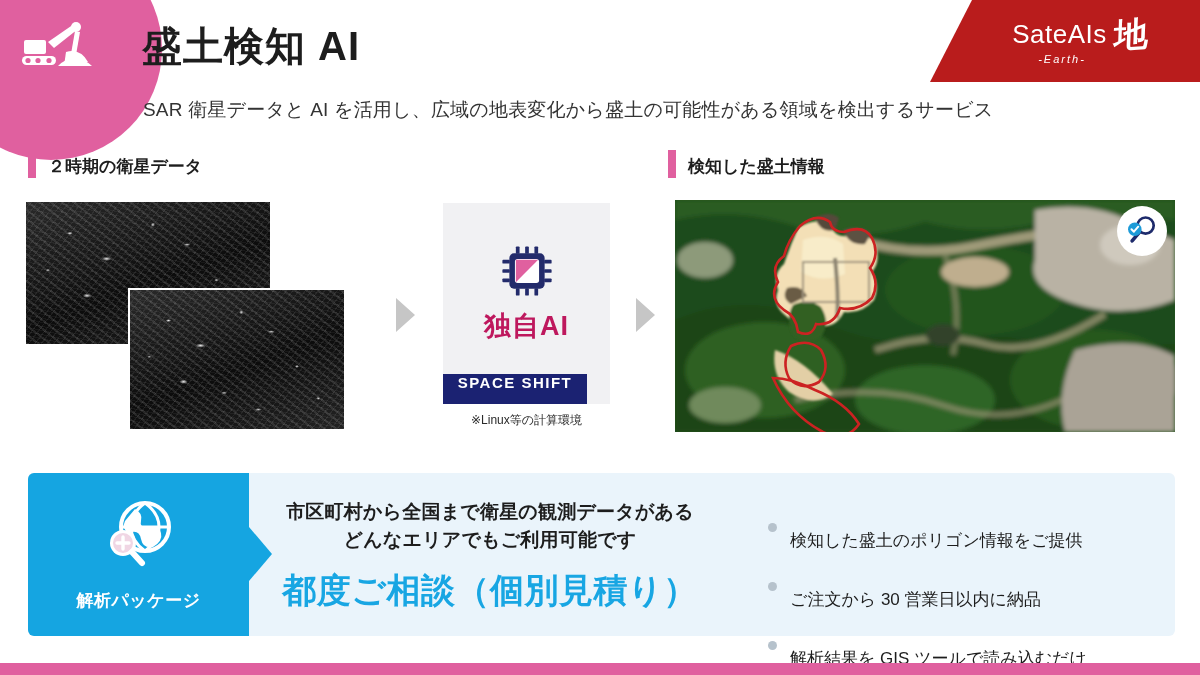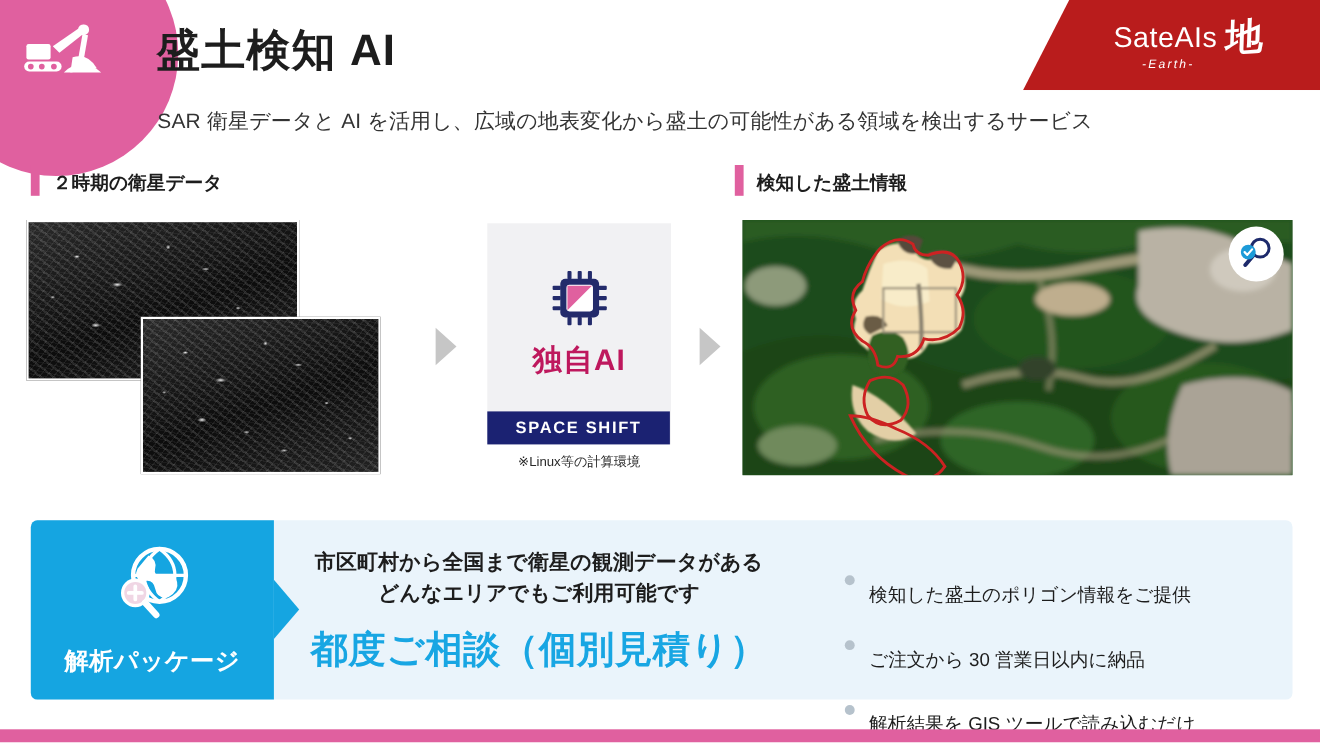--- a/index.html
+++ b/index.html
@@ -120,23 +120,23 @@
     align-items: center;
   }
   .chip-icon { margin-top: 42px; }
   .ai-label {
     margin-top: 7px;
     font-size: 27px; font-weight: 700; color: #be185d;
     letter-spacing: 1px;
   }
   .ss-bar {
     position: absolute; left: 0; bottom: 0;
-    width: 166px; height: 30px;
+    width: 144px; height: 30px;
     background: #1b2272;
-    display: flex; align-items: center; justify-content: center;
+    display: flex; align-items: flex-start; justify-content: center;
   }
   .ss-text {
     color: #ffffff; font-size: 15px; font-weight: 700;
     letter-spacing: 1.5px;
   }
   .ai-caption {
     position: absolute; left: 443px; top: 412px;
     width: 167px; text-align: center;
     font-size: 12px; color: #2a2a2a;
   }
@@ -172,21 +172,21 @@
     align-items: center; justify-content: center;
   }
   .pkg-notch {
     position: absolute; left: 249px; top: 527px;
     width: 0; height: 0;
     border-top: 27px solid transparent;
     border-bottom: 27px solid transparent;
     border-left: 23px solid #15a5e1;
   }
   .pkg-label {
-    color: #ffffff; font-size: 22px; font-weight: 700;
+    color: #ffffff; font-size: 17px; font-weight: 700;
     margin-top: 16px; letter-spacing: 0.5px;
   }
   .center-block {
     position: absolute; left: 280px; top: 498px;
     width: 420px; text-align: center;
   }
   .center-line {
     font-size: 19px; font-weight: 700; color: #1d1d1d;
     line-height: 1.45; letter-spacing: 0.2px;
   }

